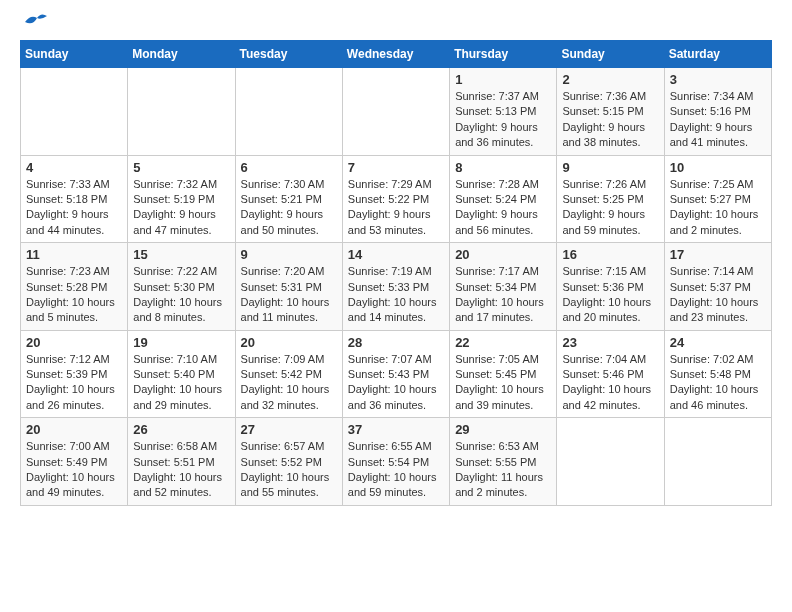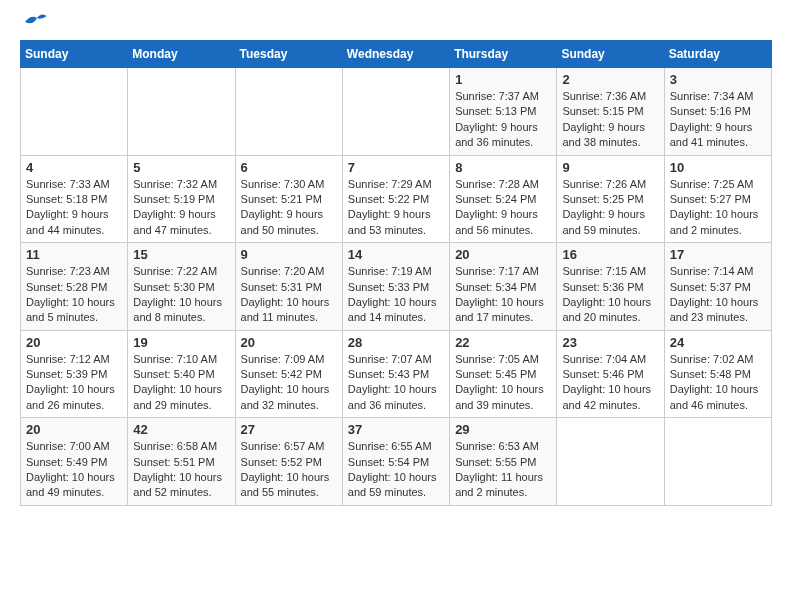--- a/index.html
+++ b/index.html
@@ -229,21 +229,21 @@
           <div class="day-number">24</div>
           <div class="day-info">Sunrise: 7:02 AM<br>Sunset: 5:48 PM<br>Daylight: 10 hours<br>and 46 minutes.</div>
         </td>
       </tr>
       <tr>
         <td>
           <div class="day-number">20</div>
           <div class="day-info">Sunrise: 7:00 AM<br>Sunset: 5:49 PM<br>Daylight: 10 hours<br>and 49 minutes.</div>
         </td>
         <td>
-          <div class="day-number">42</div>
+          <div class="day-number">26</div>
           <div class="day-info">Sunrise: 6:58 AM<br>Sunset: 5:51 PM<br>Daylight: 10 hours<br>and 52 minutes.</div>
         </td>
         <td>
           <div class="day-number">27</div>
           <div class="day-info">Sunrise: 6:57 AM<br>Sunset: 5:52 PM<br>Daylight: 10 hours<br>and 55 minutes.</div>
         </td>
         <td>
           <div class="day-number">37</div>
           <div class="day-info">Sunrise: 6:55 AM<br>Sunset: 5:54 PM<br>Daylight: 10 hours<br>and 59 minutes.</div>
         </td>

